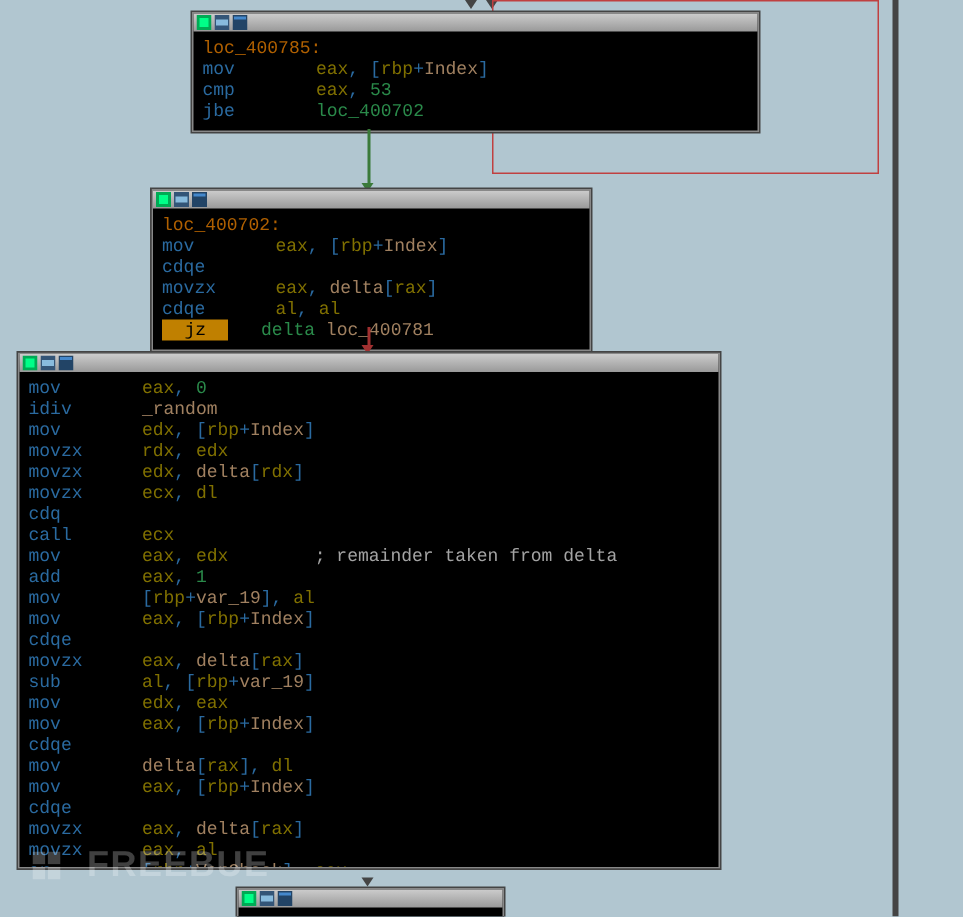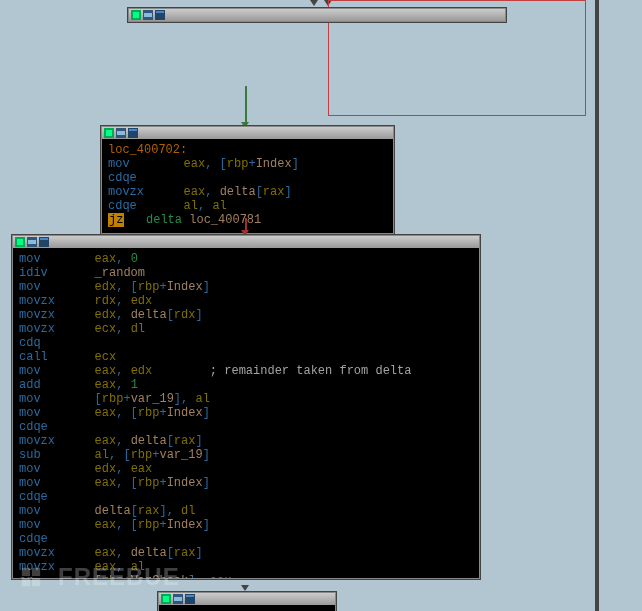--- a/index.html
+++ b/index.html
@@ -79,21 +79,21 @@
     color: #c0c0c0;
   }
   .lbl   { color: #b06000; }
   .mn    { color: #2a6aa0; display:inline-block; min-width: 54px; }
   .reg   { color: #807000; }
   .num   { color: #2a8a4a; }
   .punc  { color: #2a6aa0; }
   .ident { color: #a08060; }
   .cmt   { color: #a3a3a3; }
   .kw    { color: #2a8a4a; }
-  .hl-bg { background:#c08000; color:#000; padding:0 1px;}
+  .hl-bg { background:#c08000; color:#000; padding:0 15px;}
   .watermark {
     position:absolute;
     left: 20px; bottom: 20px;
     font-family: Arial, sans-serif;
     font-size: 24px;
     font-weight: bold;
     color: rgba(255,255,255,0.25);
     letter-spacing: 1px;
     display:flex; align-items:center; gap:16px;
     pointer-events:none;
@@ -126,20 +126,25 @@
             <rect x="1" y="3" width="8" height="4" fill="#8bd"></rect>
           </svg>
         </span>
       <span class="tb-icon">
           <svg viewBox="0 0 10 10">
             <rect width="10" height="10" fill="#246"></rect>
             <rect x="1" y="1" width="8" height="2" fill="#48c"></rect>
           </svg>
         </span>
     </div>
+    <div class="code"><span class="lbl">loc_400785:</span>
+<span class="mn">mov</span>   <span class="reg">eax</span><span class="punc">, [</span><span class="reg">rbp</span><span class="punc">+</span><span class="ident">Index</span><span class="punc">]</span>
+<span class="mn">cmp</span>   <span class="reg">eax</span><span class="punc">, </span><span class="num">53</span>
+<span class="mn">jbe</span>   <span class="kw">loc_400702</span>
+</div>
   </div>
 
   <div class="arrow-green" style="left:245px; top:86px; height:38px;"></div>
   <div class="arrow-head down-green" style="left:241px; top:122px;"></div>
   <div class="arrow-red" style="left:330px; top:86px; height:2px; width:0;"></div>
 
   <div class="node" id="node2" style="left:101px; top:126px; width:291px;">
     <div class="titlebar">
       <span class="tb-icon">
           <svg viewBox="0 0 10 10">

